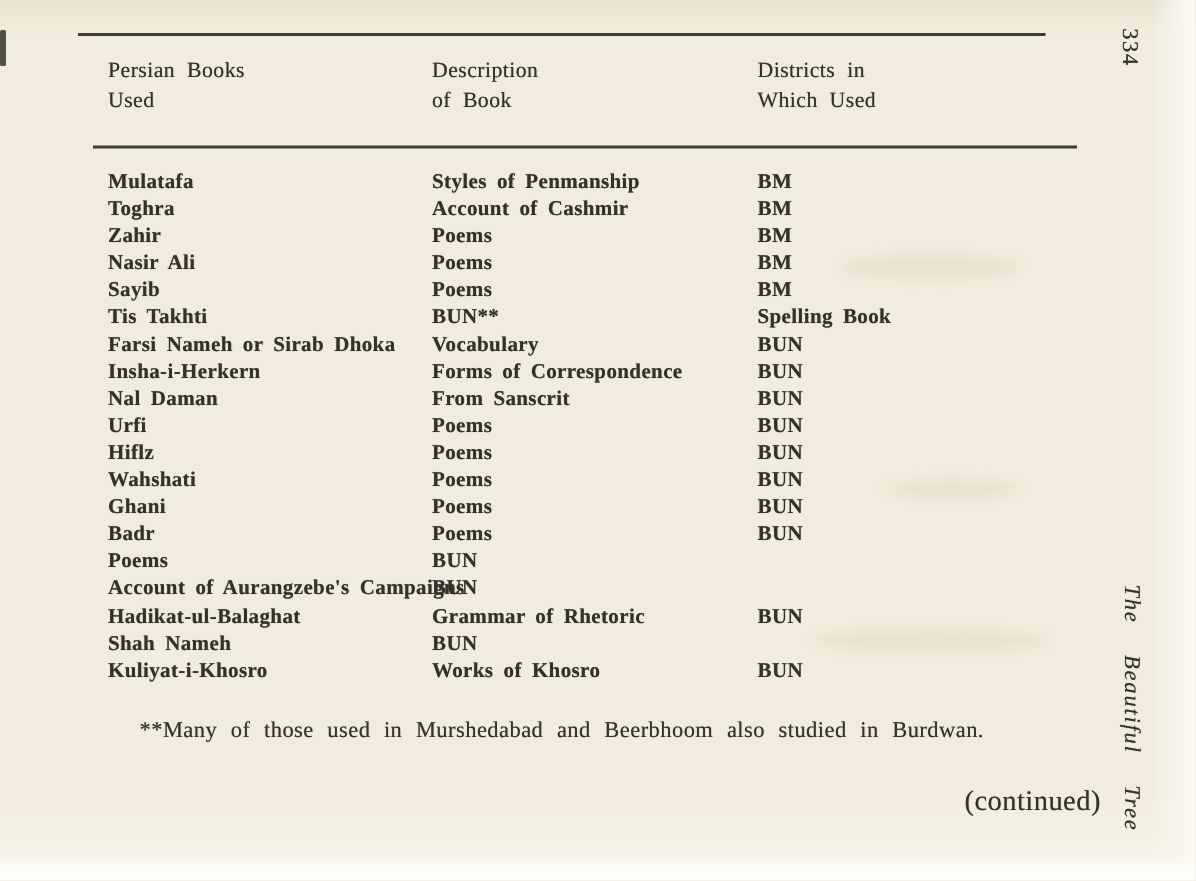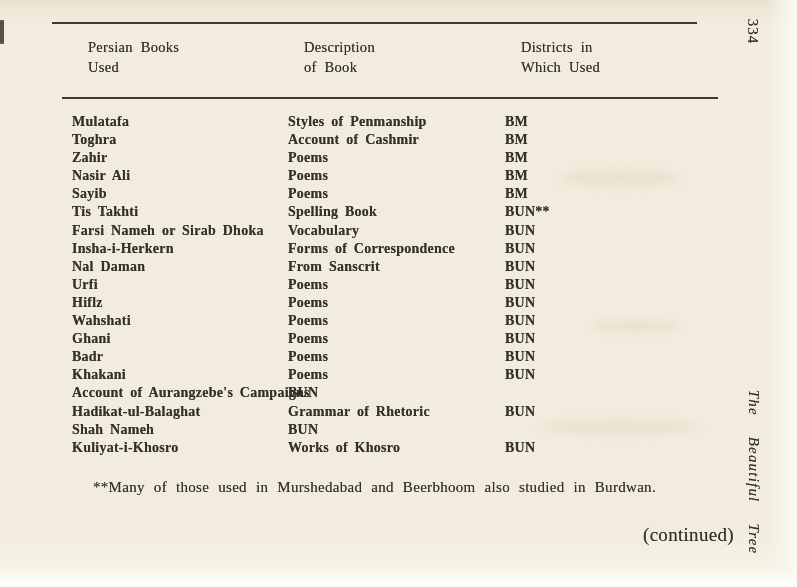--- a/index.html
+++ b/index.html
@@ -33,21 +33,21 @@
   }
   .smudge.s1 { left: 560px; top: 170px; width: 120px; height: 16px; }
   .smudge.s2 { left: 540px; top: 420px; width: 160px; height: 14px; }
   .smudge.s3 { left: 590px; top: 320px; width: 90px; height: 12px; }
 
   .rule { position: absolute; background: #3e3b33; }
   .rule.top-rule { left: 52px; top: 22px; width: 645px; height: 2px; }
   .rule.header-rule { left: 62px; top: 97px; width: 656px; height: 2px; }
 
   .theader {
-    position: absolute; left: 88px; top: 37px; width: 660px;
+    position: absolute; left: 72px; top: 37px; width: 660px;
     display: grid; grid-template-columns: 216px 217px 1fr;
     font-size: 14.5px; line-height: 20px; letter-spacing: .3px; word-spacing: 4px;
     text-shadow: 0 0 .5px rgba(45,42,35,.65);
   }
 
   .tbody {
     position: absolute; left: 72px; top: 114px; width: 680px;
     font-size: 14px; letter-spacing: .25px; word-spacing: 3px;
     text-shadow: 0 0 .5px rgba(45,42,35,.6);
     font-weight: bold;
@@ -135,22 +135,22 @@
       <span class="tcell cell-description">Poems</span>
       <span class="tcell cell-district">BM</span>
     </div>
     <div class="trow">
       <span class="tcell cell-book">Sayib</span>
       <span class="tcell cell-description">Poems</span>
       <span class="tcell cell-district">BM</span>
     </div>
     <div class="trow">
       <span class="tcell cell-book">Tis Takhti</span>
+      <span class="tcell cell-district">BUN**</span>
       <span class="tcell cell-description">Spelling Book</span>
-      <span class="tcell cell-district">BUN**</span>
     </div>
     <div class="trow">
       <span class="tcell cell-book">Farsi Nameh or Sirab Dhoka</span>
       <span class="tcell cell-description">Vocabulary</span>
       <span class="tcell cell-district">BUN</span>
     </div>
     <div class="trow">
       <span class="tcell cell-book">Insha-i-Herkern</span>
       <span class="tcell cell-description">Forms of Correspondence</span>
       <span class="tcell cell-district">BUN</span>
@@ -179,21 +179,20 @@
       <span class="tcell cell-book">Ghani</span>
       <span class="tcell cell-description">Poems</span>
       <span class="tcell cell-district">BUN</span>
     </div>
     <div class="trow">
       <span class="tcell cell-book">Badr</span>
       <span class="tcell cell-description">Poems</span>
       <span class="tcell cell-district">BUN</span>
     </div>
     <div class="trow">
-      <span class="tcell cell-book">Khakani</span>
       <span class="tcell cell-description">Poems</span>
       <span class="tcell cell-district">BUN</span>
     </div>
     <div class="trow">
       <span class="tcell cell-description">Account of Aurangzebe's Campaigns</span>
       <span class="tcell cell-district">BUN</span>
     </div>
     <div class="trow">
       <span class="tcell cell-book">Hadikat-ul-Balaghat</span>
       <span class="tcell cell-description">Grammar of Rhetoric</span>

